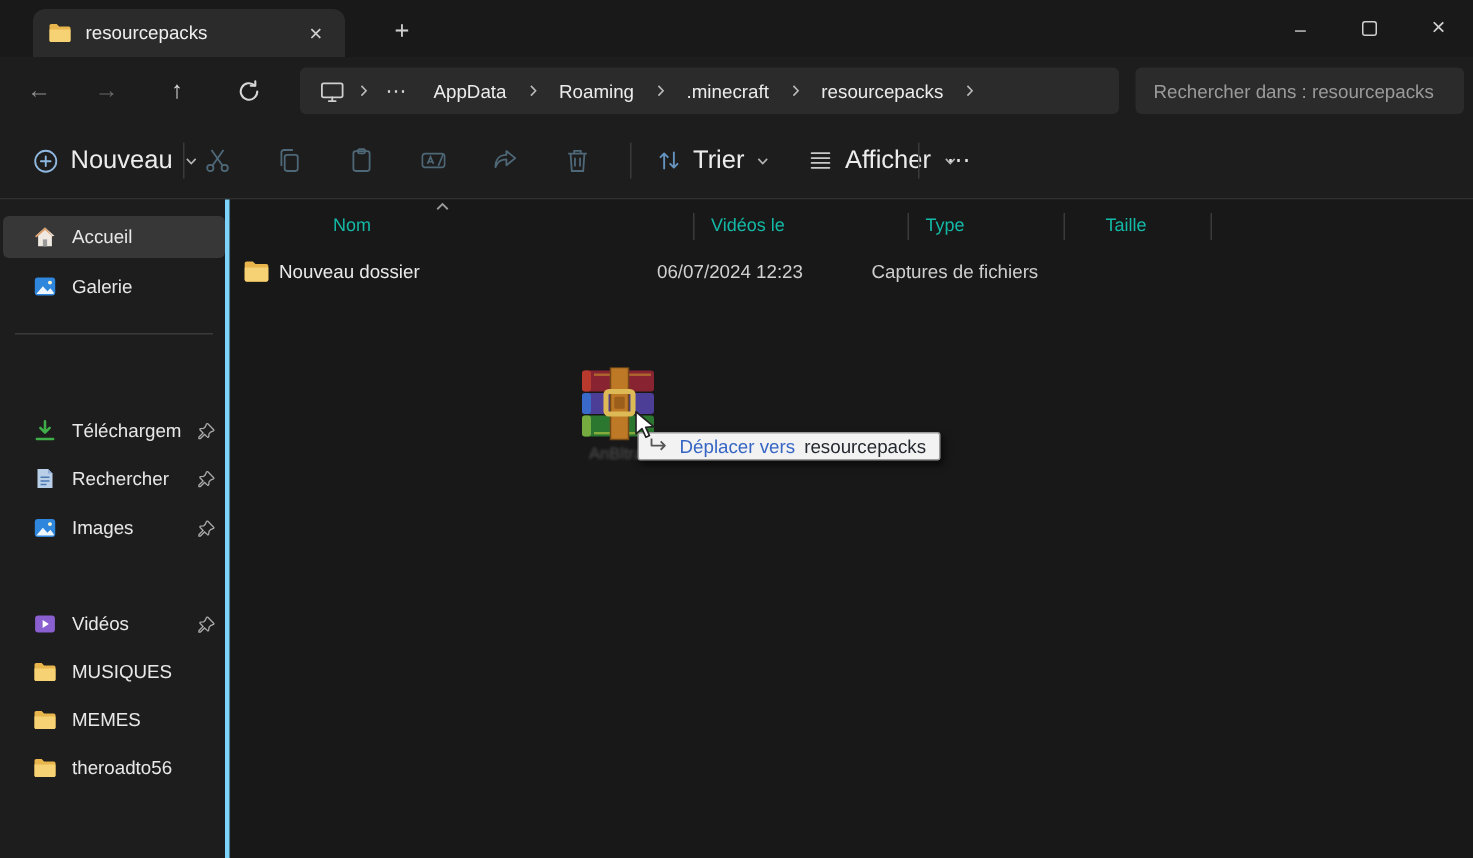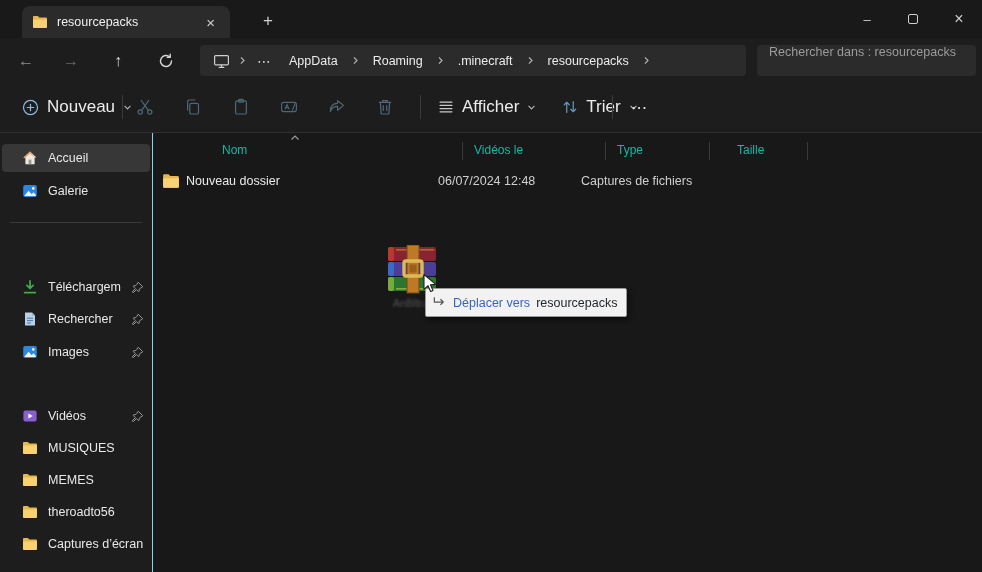--- a/index.html
+++ b/index.html
@@ -27,37 +27,37 @@
   .navbtn { position:absolute; top:10px; width:32px; height:26px; display:flex; align-items:center; justify-content:center; font-size:16px; border-radius:4px; }
   .addresspill {
     position:absolute; left:200px; top:7px; width:546px; height:31px;
     background:#2b2b2b; border-radius:4px; display:flex; align-items:center; padding:0 10px; gap:4px;
   }
   .crumb { padding:3px 8px; border-radius:4px; font-size:12.5px; color:#ececec; white-space:nowrap; }
   .crumb-sep { display:flex; align-items:center; }
   .overflow-dots { color:#d8d8d8; font-size:14px; padding:0 5px; letter-spacing:1px; }
   .searchpill {
     position:absolute; left:757px; top:7px; width:219px; height:31px;
-    background:#2b2b2b; border-radius:4px; display:flex; align-items:flex-start; padding:0 12px;
+    background:#2b2b2b; border-radius:4px; display:flex; align-items:center; padding:0 12px;
   }
   .searchpill input {
     width:100%; background:transparent; border:none; outline:none;
     font-family:inherit; font-size:12.5px; color:#e0e0e0;
   }
   .searchpill input::placeholder { color:#9b9b9b; opacity:1; }
   
   .toolbar { position:absolute; left:0; top:82px; width:100%; height:51px; background:#1d1d1d; border-bottom:1px solid #303030; }
   .tbgroup { position:absolute; top:0; height:50px; display:flex; align-items:center; }
   .tbbtn { display:flex; align-items:center; gap:7px; padding:6px 9px; border-radius:4px; }
   .tbbtn .lbl { font-size:17px; color:#ececec; }
   .tbicon { display:flex; align-items:center; justify-content:center; width:34px; height:34px; }
   .tbsep { position:absolute; top:13px; width:1px; height:24px; background:#3a3a3a; }
   .more-dots { color:#e0e0e0; font-size:16px; letter-spacing:2px; }
   
-  .sidebar { position:absolute; left:0; top:133px; width:153px; bottom:0; background:#1d1d1d; border-right:1px solid #7dd3fc; }
+  .sidebar { position:absolute; left:0; top:133px; width:153px; bottom:0; background:#1d1d1d; border-right:3px solid #7dd3fc; }
   .sbitem {
     position:absolute; left:2px; width:148px; height:28px; border-radius:4px;
     display:flex; align-items:center; gap:10px; padding:0 6px 0 20px; font-size:12.5px; color:#e8e8e8;
   }
   .sbitem.selected { background:#373737; }
   .sbitem .sblbl { flex:1; white-space:nowrap; overflow:hidden; }
   .sbdivider { position:absolute; left:10px; width:132px; height:1px; background:#3a3a3a; }
   .content { position:absolute; left:154px; top:133px; right:0; bottom:0; background:#181818; }
   
   .colheader { position:absolute; top:7px; left:0; right:0; height:22px; font-size:12px; color:#14b8a6;margin-left:36px; }
@@ -66,21 +66,21 @@
   .sortcaret { position:absolute; top:-6px; left:99px; }
   .filerow { position:absolute; top:35px; left:0; right:0; height:28px; display:block; font-size:12.5px; }
   .filerow .cell { position:absolute; top:6px; white-space:nowrap; }
   
   .ghost-icon { position:absolute; left:231px; top:112px; width:54px; height:50px; opacity:.95; }
   .ghost-text {
     position:absolute; left:200px; top:164px; width:116px; text-align:center;
     font-size:11px; color:rgba(210,210,210,.30); filter:blur(1.2px); white-space:nowrap;
   }
   .dragtip {
-    position:absolute; left:271px; top:155px; height:29px;
+    position:absolute; left:271px; top:155px; height:19px;
     background:#f2f2f2; border:1px solid #9b9b9b; border-radius:2px;
     box-shadow:2px 3px 5px rgba(0,0,0,.55);
     display:flex; align-items:center; gap:6px; padding:0 9px 0 6px;
     font-size:12.5px; white-space:nowrap;
   }
   .tip-action { color:#3565c4; }
   .tip-target { color:#23282e; }
   .cursor { position:absolute; left:266px; top:140px; }
   .pin { margin-left:auto; }
 </style>
@@ -228,37 +228,37 @@
               <path d="M8.3 8.2v5.8M11.7 8.2v5.8"></path>
             </g>
           </svg>
       </div>
     </div>
     <div class="tbsep" style="left:420px"></div>
 
     <div class="tbgroup" style="left:428px;gap:6px">
       <div class="tbbtn">
         <svg width="18" height="18" viewBox="0 0 20 20">
-            <g stroke="#c9c9c9" stroke-width="1.3" stroke-linecap="round">
-              <path d="M3.4 4.6h13.2M3.4 8.2h13.2M3.4 11.8h13.2M3.4 15.4h13.2"></path>
-            </g>
-          </svg>
-        <span class="lbl">Afficher</span>
-        <svg width="11" height="11" viewBox="0 0 12 12">
-            <path d="M2.8 4.3 6 7.6l3.2-3.3" fill="none" stroke="#b5b5b5" stroke-width="1.2"></path>
-          </svg>
-      </div>
-      <div class="tbbtn">
-        <svg width="18" height="18" viewBox="0 0 20 20">
             <g stroke="#6593bd" stroke-width="1.4" fill="none" stroke-linecap="round" stroke-linejoin="round">
               <path d="M6.4 16V4.8M6.4 4.8 3.7 7.5M6.4 4.8l2.7 2.7"></path>
               <path d="M13.6 4v11.2M13.6 15.2l-2.7-2.7M13.6 15.2l2.7-2.7"></path>
             </g>
           </svg>
         <span class="lbl">Trier</span>
+        <svg width="11" height="11" viewBox="0 0 12 12">
+            <path d="M2.8 4.3 6 7.6l3.2-3.3" fill="none" stroke="#b5b5b5" stroke-width="1.2"></path>
+          </svg>
+      </div>
+      <div class="tbbtn">
+        <svg width="18" height="18" viewBox="0 0 20 20">
+            <g stroke="#c9c9c9" stroke-width="1.3" stroke-linecap="round">
+              <path d="M3.4 4.6h13.2M3.4 8.2h13.2M3.4 11.8h13.2M3.4 15.4h13.2"></path>
+            </g>
+          </svg>
+        <span class="lbl">Afficher</span>
         <svg width="11" height="11" viewBox="0 0 12 12">
             <path d="M2.8 4.3 6 7.6l3.2-3.3" fill="none" stroke="#b5b5b5" stroke-width="1.2"></path>
           </svg>
       </div>
     </div>
     <div class="tbsep" style="left:612px"></div>
     <div class="tbgroup" style="left:622px">
       <div class="tbbtn">
           <span class="more-dots">⋯</span>
         </div>
@@ -355,27 +355,20 @@
     </div>
 
     <div class="sbitem" style="top:365px">
       <svg width="16" height="14" viewBox="0 0 16 14">
           <path d="M1 2.2c0-.7.5-1.2 1.2-1.2h3.6l1.6 1.6h6.4c.7 0 1.2.5 1.2 1.2v8c0 .7-.5 1.2-1.2 1.2H2.2c-.7 0-1.2-.5-1.2-1.2z" fill="#e8b64c"></path>
           <path d="M1 4.6h14v7.2c0 .7-.5 1.2-1.2 1.2H2.2c-.7 0-1.2-.5-1.2-1.2z" fill="#f6d274"></path>
         </svg>
       <span class="sblbl">theroadto56</span>
     </div>
 
-    <div class="sbitem" style="top:397px">
-      <svg width="16" height="14" viewBox="0 0 16 14">
-          <path d="M1 2.2c0-.7.5-1.2 1.2-1.2h3.6l1.6 1.6h6.4c.7 0 1.2.5 1.2 1.2v8c0 .7-.5 1.2-1.2 1.2H2.2c-.7 0-1.2-.5-1.2-1.2z" fill="#e8b64c"></path>
-          <path d="M1 4.6h14v7.2c0 .7-.5 1.2-1.2 1.2H2.2c-.7 0-1.2-.5-1.2-1.2z" fill="#f6d274"></path>
-        </svg>
-      <span class="sblbl">Captures d’écran</span>
-    </div>
   </div>
 
   <div class="content">
 
     <div class="colheader">
       <span style="left:32px">Nom</span>
       <span style="left:284px">Vidéos le</span>
       <span style="left:427px">Type</span>
       <span style="left:547px">Taille</span>
       <svg class="sortcaret" width="12" height="8" viewBox="0 0 12 8">
@@ -388,21 +381,21 @@
     </div>
 
     <div class="filerow">
       <span class="cell" style="left:8px;top:5px">
         <svg width="18" height="16" viewBox="0 0 16 14">
             <path d="M1 2.2c0-.7.5-1.2 1.2-1.2h3.6l1.6 1.6h6.4c.7 0 1.2.5 1.2 1.2v8c0 .7-.5 1.2-1.2 1.2H2.2c-.7 0-1.2-.5-1.2-1.2z" fill="#e8b64c"></path>
             <path d="M1 4.6h14v7.2c0 .7-.5 1.2-1.2 1.2H2.2c-.7 0-1.2-.5-1.2-1.2z" fill="#f6d274"></path>
           </svg>
       </span>
       <span class="cell" style="left:32px;color:#eaeaea">Nouveau dossier</span>
-      <span class="cell" style="left:284px;color:#cfcfcf">06/07/2024 12:48</span>
+      <span class="cell" style="left:284px;color:#cfcfcf">06/07/2024 12:23</span>
       <span class="cell" style="left:427px;color:#cfcfcf">Captures de fichiers</span>
       <span class="cell" style="left:547px;color:#cfcfcf"></span>
     </div>
 
     <svg class="ghost-icon" viewBox="0 0 54 50">
       <rect x="3" y="2" width="48" height="14" rx="2" fill="#8e2433"></rect>
       <rect x="3" y="2" width="6" height="14" rx="2" fill="#c23b2e"></rect>
       <rect x="11" y="4" width="38" height="1.6" fill="#d9a62e" opacity=".55"></rect>
       <rect x="3" y="17" width="48" height="14" rx="2" fill="#4f3f9e"></rect>
       <rect x="3" y="17" width="6" height="14" rx="2" fill="#3b6fd4"></rect>

